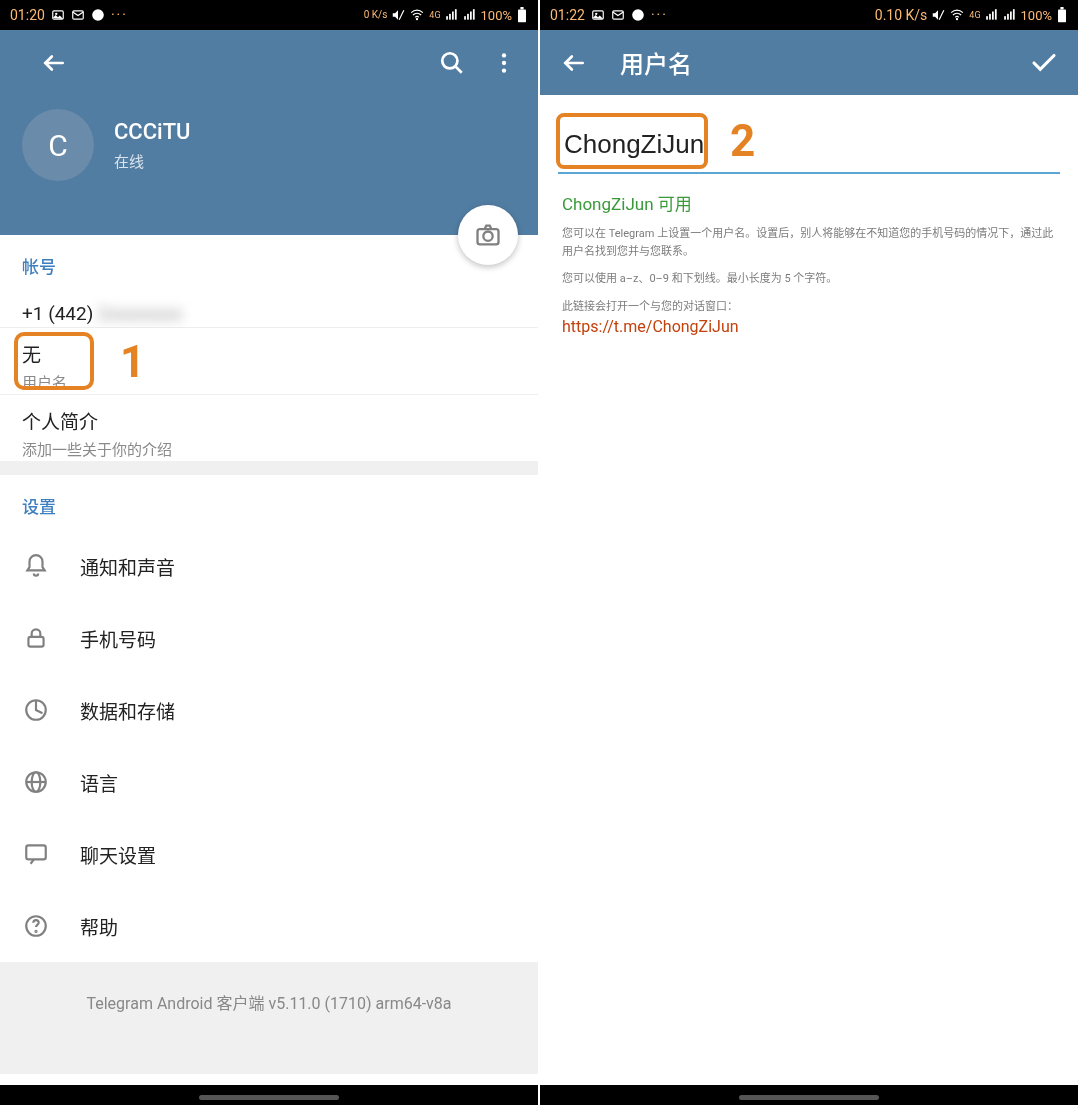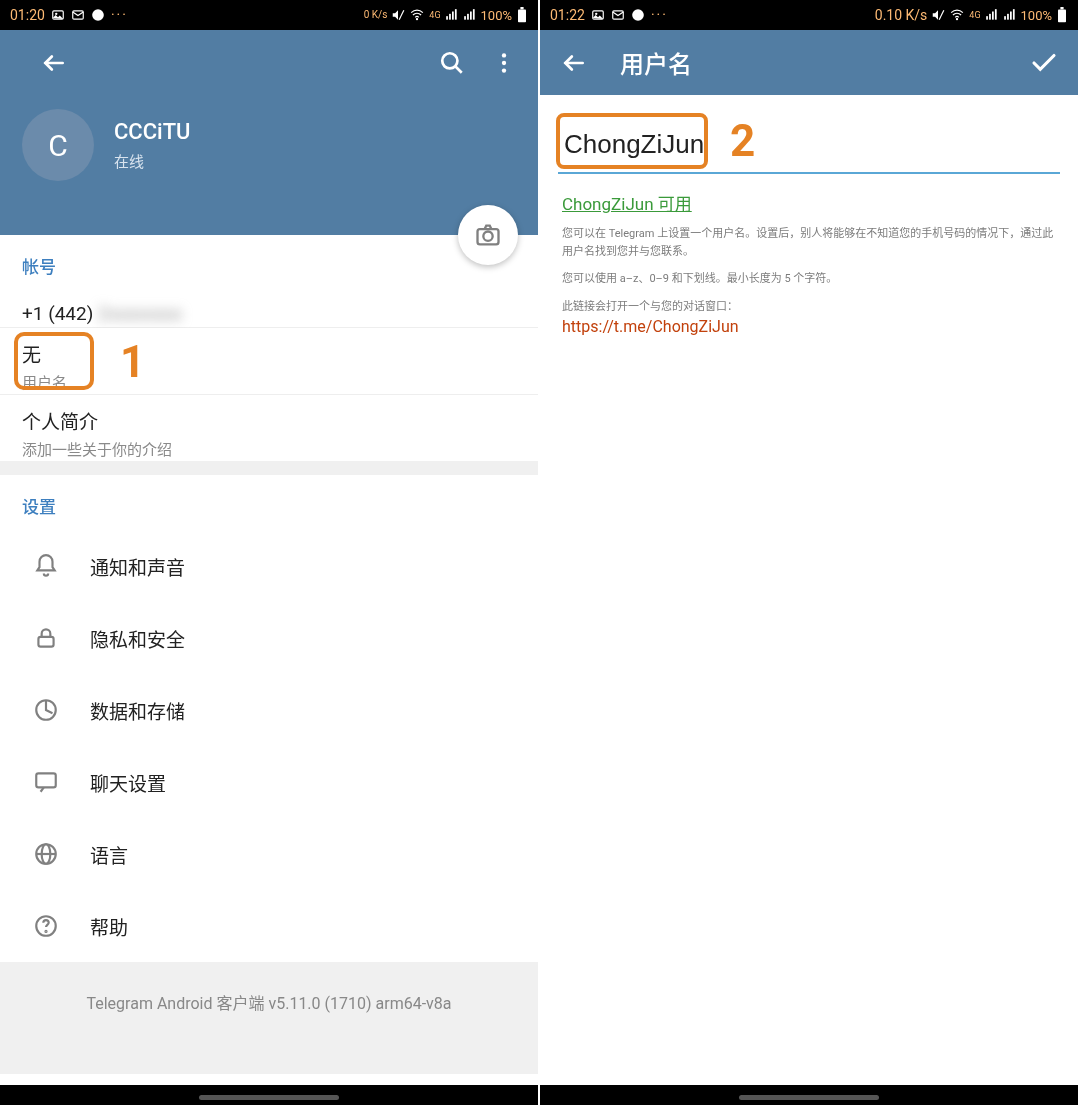--- a/index.html
+++ b/index.html
@@ -114,21 +114,21 @@
   .annotation-1 {
     position: absolute;
     left: 120px; top: 8px;
     color: #e58224;
     font-size: 44px;
     font-weight: 700;
   }
   .block-divider { height: 14px; background: #f0f0f0; }
   .setting-row {
     display: flex; align-items: center;
-    padding: 22px 32px;
+    padding: 22px 22px;
     gap: 30px;
   }
   .setting-row .seticon {
     width: 28px; height: 28px;
     display: inline-flex; align-items: center; justify-content: center;
     color: #808080;
   }
   .setting-row .label { font-size: 19px; color: #222; }
   .version-footer {
     background: #f0f0f0;
@@ -177,21 +177,20 @@
     position: absolute;
     left: 172px; top: 0px;
     color: #e58224;
     font-size: 44px;
     font-weight: 700;
   }
   .avail {
     color: #3a9a3a;
     font-size: 17px;
     margin: 16px 4px 10px;
-    text-decoration: underline;
   }
   .desc {
     color: #7c7c7c;
     font-size: 11px;
     line-height: 1.6;
     margin: 10px 4px;
   }
   .link {
     color: #c2410c;
     font-size: 16px;
@@ -341,49 +340,49 @@
     </span>
     <span class="label">通知和声音</span>
   </div>
   <div class="setting-row">
     <span class="seticon">
       <svg width="26" height="26" viewBox="0 0 24 24" fill="none" stroke="#808080" stroke-width="2">
           <rect x="5" y="11" width="14" height="9" rx="2"></rect>
           <path d="M8 11V8a4 4 0 018 0v3"></path>
         </svg>
     </span>
-    <span class="label">隐私和安全</span>
+    <span class="label">手机号码</span>
   </div>
   <div class="setting-row">
     <span class="seticon">
       <svg width="26" height="26" viewBox="0 0 24 24" fill="none" stroke="#808080" stroke-width="2">
           <circle cx="12" cy="12" r="9"></circle>
           <path d="M12 3v9l6 3"></path>
         </svg>
     </span>
     <span class="label">数据和存储</span>
-  </div>
-  <div class="setting-row">
-    <span class="seticon">
-      <svg width="26" height="26" viewBox="0 0 24 24" fill="none" stroke="#808080" stroke-width="2">
-          <rect x="3" y="4" width="18" height="13" rx="2"></rect>
-          <path d="M7 21l3-4"></path>
-        </svg>
-    </span>
-    <span class="label">聊天设置</span>
   </div>
   <div class="setting-row">
     <span class="seticon">
       <svg width="26" height="26" viewBox="0 0 24 24" fill="none" stroke="#808080" stroke-width="2">
           <circle cx="12" cy="12" r="9"></circle>
           <ellipse cx="12" cy="12" rx="4" ry="9"></ellipse>
           <line x1="3" y1="12" x2="21" y2="12"></line>
         </svg>
     </span>
     <span class="label">语言</span>
+  </div>
+  <div class="setting-row">
+    <span class="seticon">
+      <svg width="26" height="26" viewBox="0 0 24 24" fill="none" stroke="#808080" stroke-width="2">
+          <rect x="3" y="4" width="18" height="13" rx="2"></rect>
+          <path d="M7 21l3-4"></path>
+        </svg>
+    </span>
+    <span class="label">聊天设置</span>
   </div>
   <div class="setting-row">
     <span class="seticon">
       <svg width="26" height="26" viewBox="0 0 24 24" fill="none" stroke="#808080" stroke-width="2">
           <circle cx="12" cy="12" r="9"></circle>
           <path d="M9.5 9a2.5 2.5 0 015 0c0 1.5-2.5 2-2.5 4"></path>
           <circle cx="12" cy="17" r="0.5" fill="#808080"></circle>
         </svg>
     </span>
     <span class="label">帮助</span>

